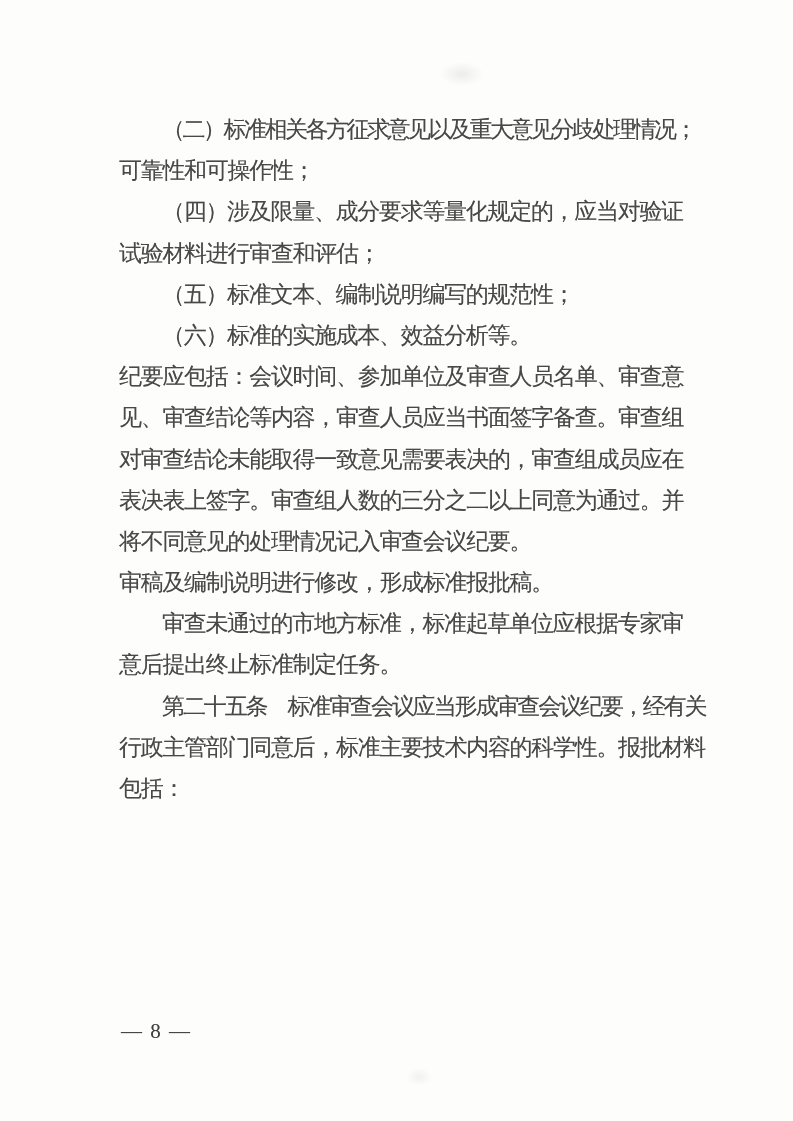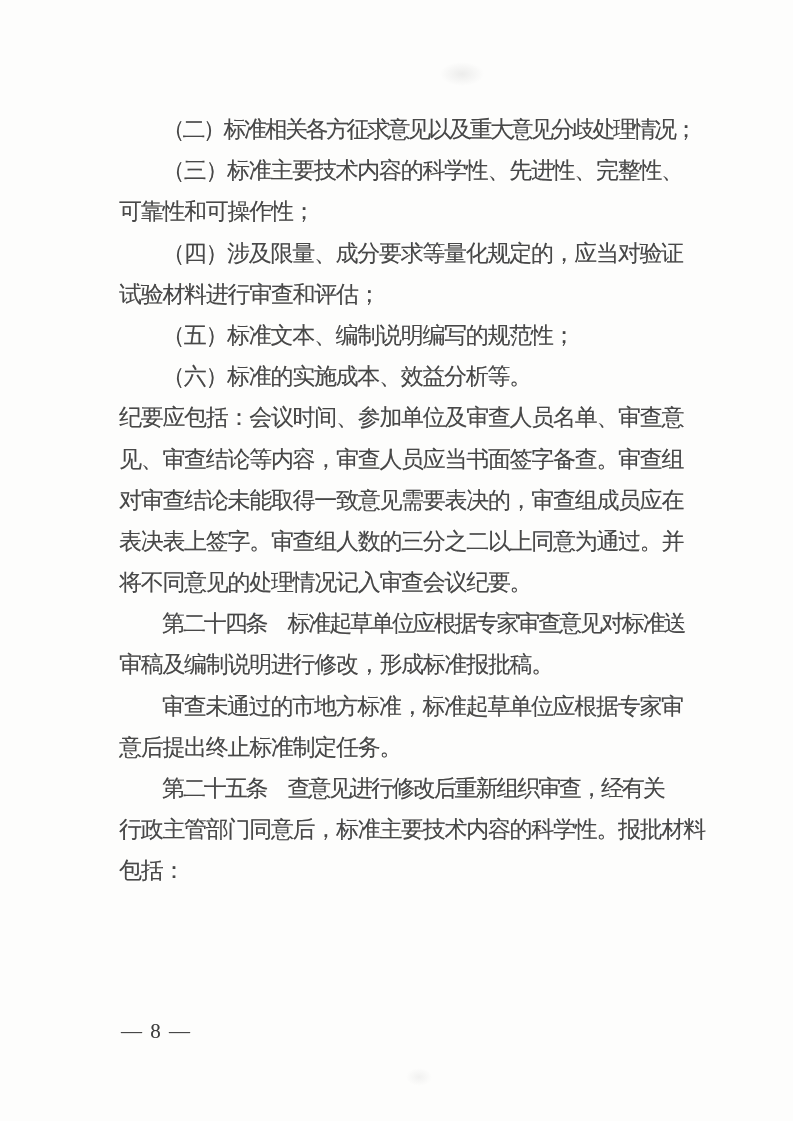--- a/index.html
+++ b/index.html
@@ -59,35 +59,33 @@
 </head>
 <body>
 
 <div class="page">
 
   <div class="smudge smudge-top"></div>
   <div class="smudge smudge-bottom"></div>
 
   <div class="text-block">
     <div class="line indent tight">（二）标准相关各方征求意见以及重大意见分歧处理情况；</div>
-    <div class="line indent">（三）标准主要技术内容的科学性、先进性、完整性、</div>
     <div class="line">可靠性和可操作性；</div>
     <div class="line indent">（四）涉及限量、成分要求等量化规定的，应当对验证</div>
     <div class="line">试验材料进行审查和评估；</div>
     <div class="line indent">（五）标准文本、编制说明编写的规范性；</div>
     <div class="line indent">（六）标准的实施成本、效益分析等。</div>
     <div class="line">纪要应包括：会议时间、参加单位及审查人员名单、审查意</div>
     <div class="line">见、审查结论等内容，审查人员应当书面签字备查。审查组</div>
     <div class="line">对审查结论未能取得一致意见需要表决的，审查组成员应在</div>
     <div class="line">表决表上签字。审查组人数的三分之二以上同意为通过。并</div>
     <div class="line">将不同意见的处理情况记入审查会议纪要。</div>
-    <div class="line indent article">第二十四条　标准起草单位应根据专家审查意见对标准送</div>
     <div class="line">审稿及编制说明进行修改，形成标准报批稿。</div>
     <div class="line indent">审查未通过的市地方标准，标准起草单位应根据专家审</div>
     <div class="line">意后提出终止标准制定任务。</div>
-    <div class="line indent article">第二十五条　查意见进行修改后重新组织审查，经有关</div>
+    <div class="line indent article">第二十五条　标准审查会议应当形成审查会议纪要，经有关</div>
     <div class="line">行政主管部门同意后，标准主要技术内容的科学性。报批材料</div>
     <div class="line">包括：</div>
   </div>
 
   <div class="page-number">— 8 —</div>
 
 </div>
 
 </body></html>

